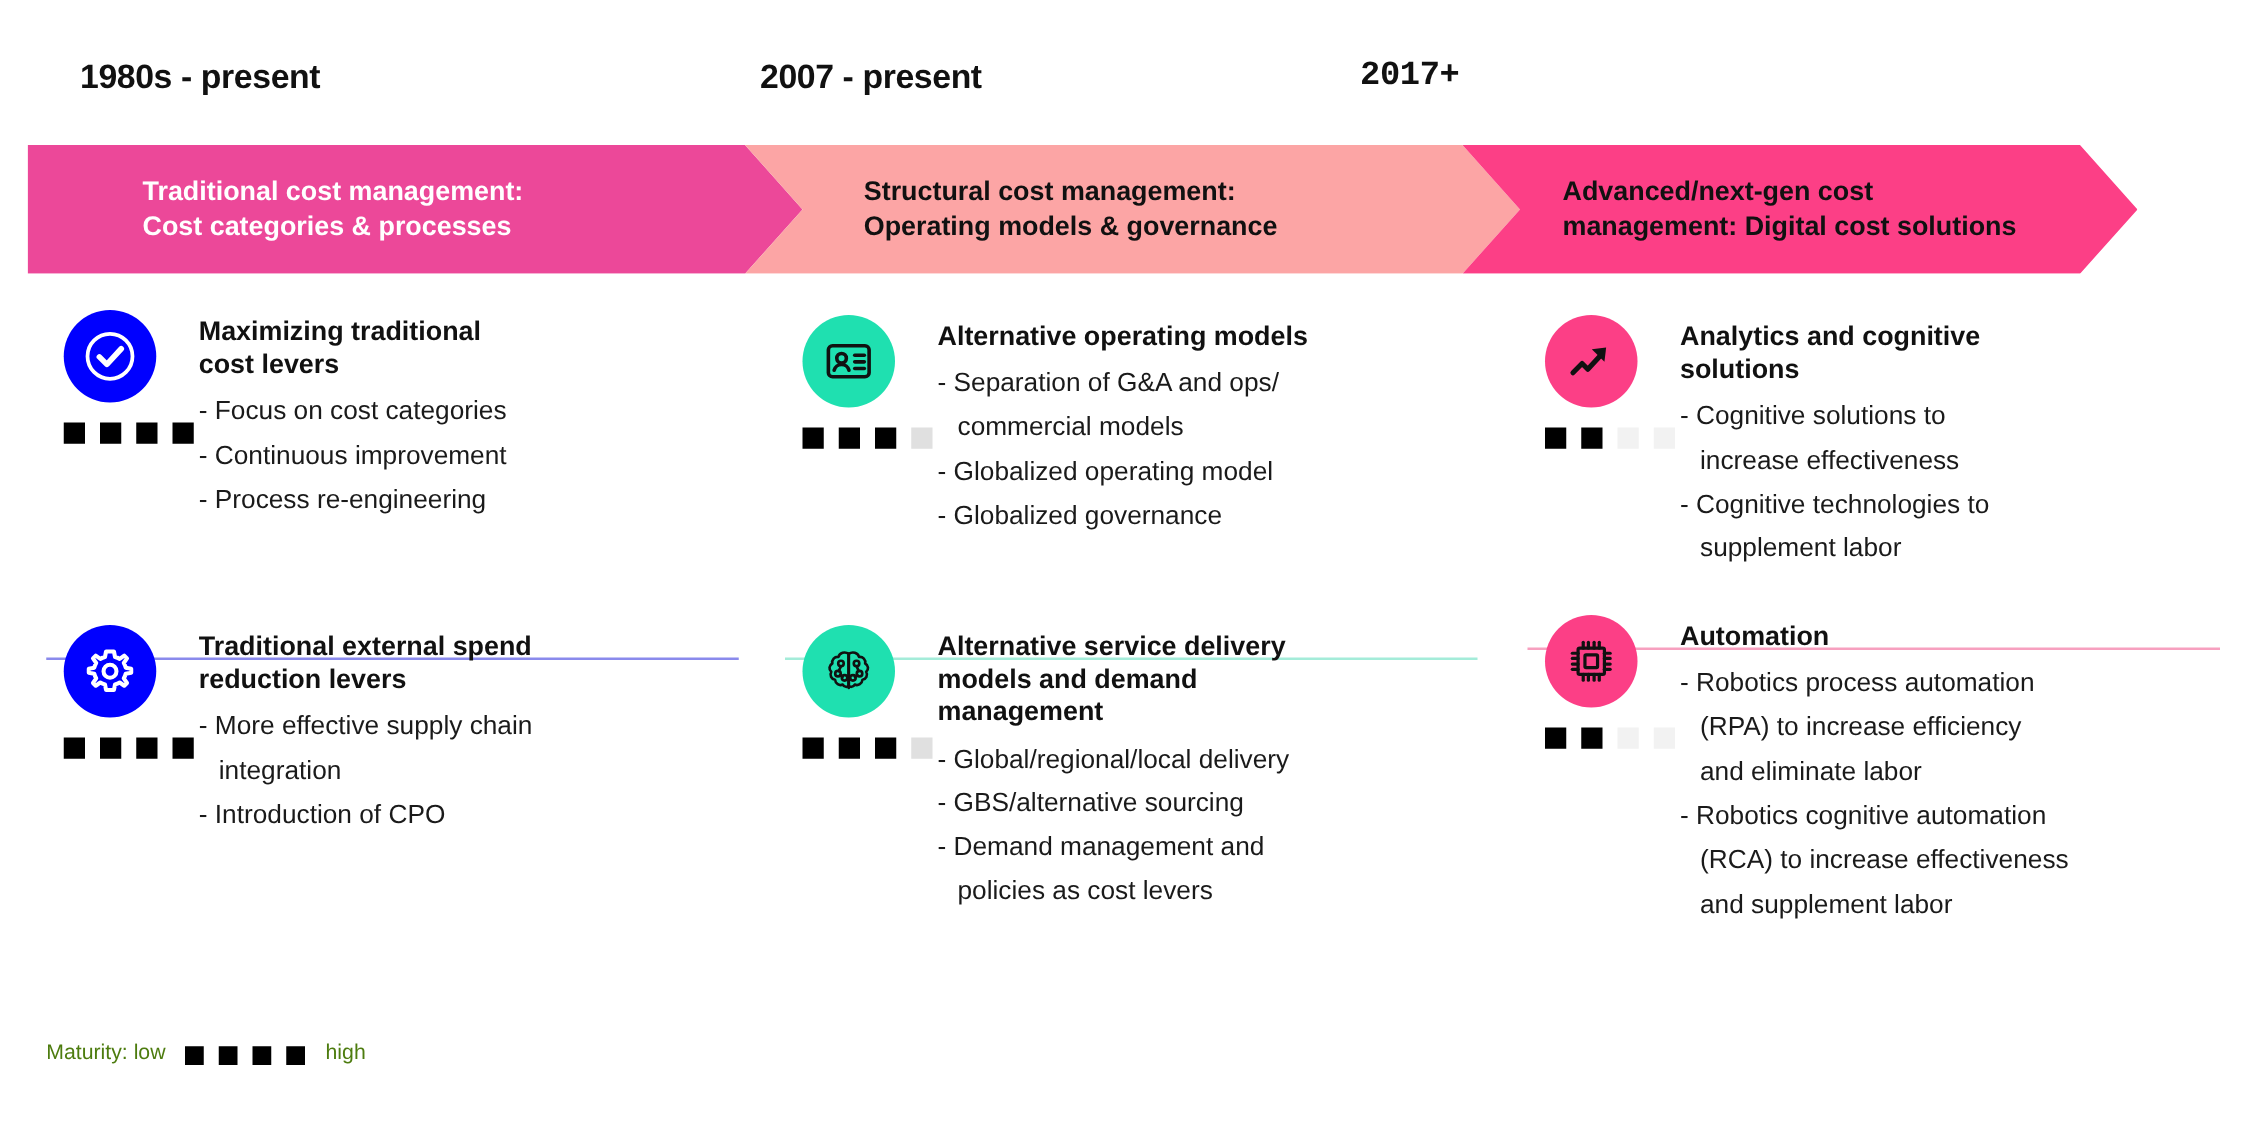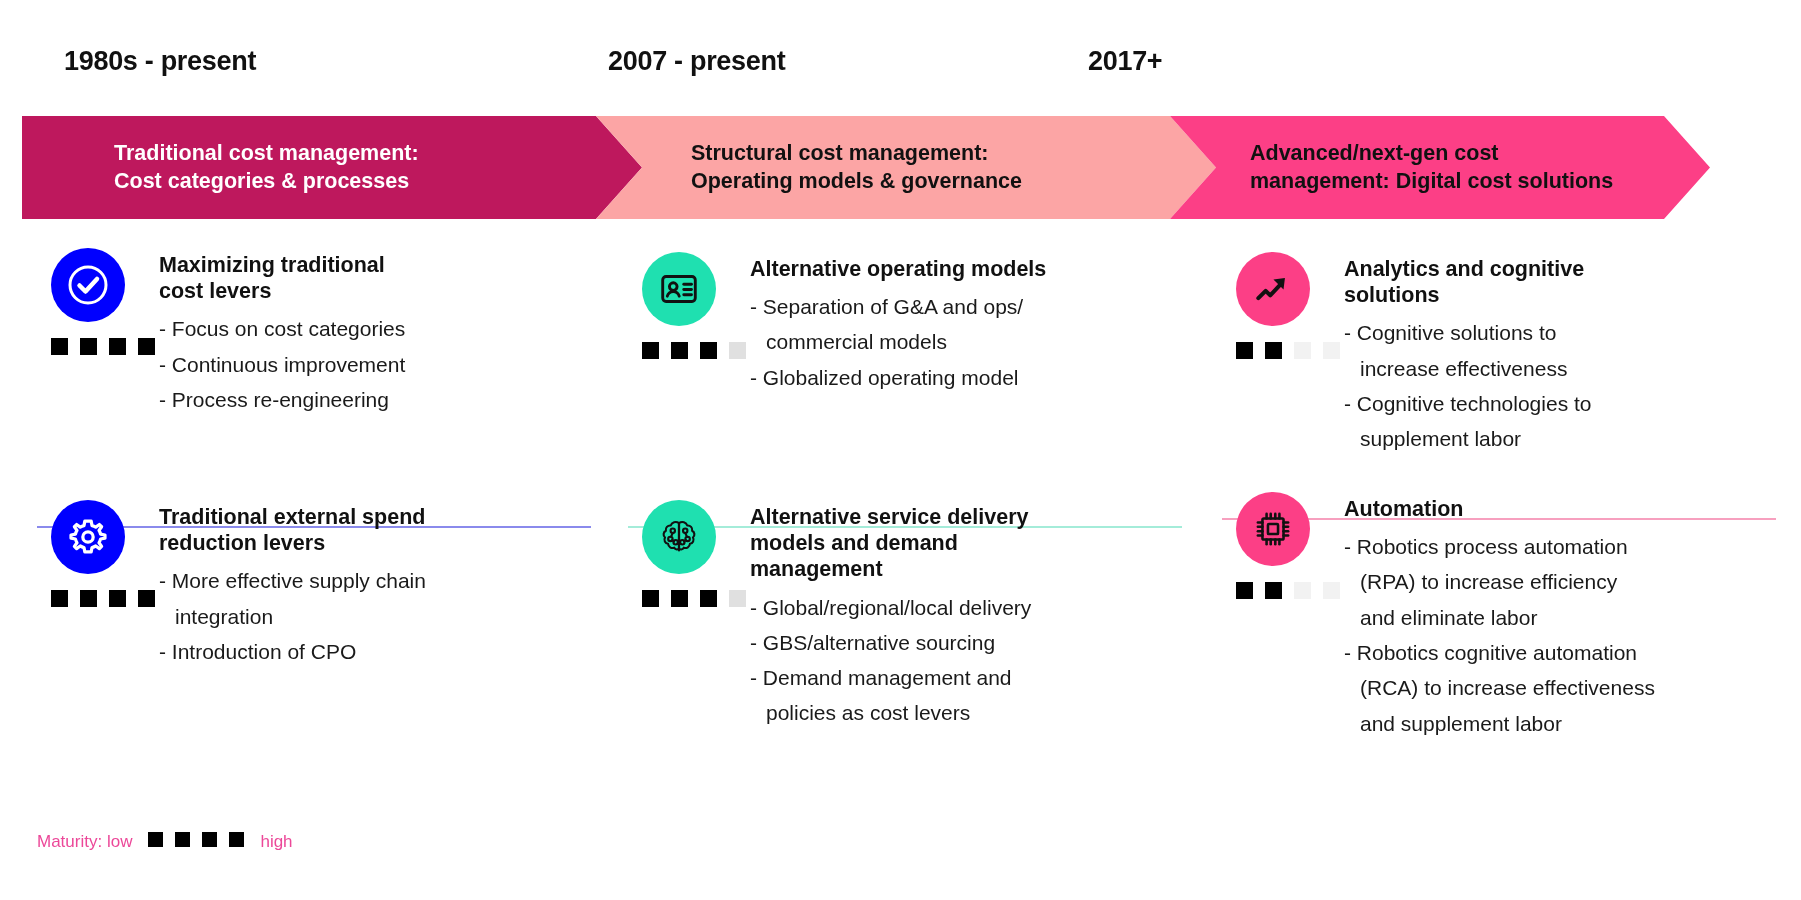--- a/index.html
+++ b/index.html
@@ -25,21 +25,21 @@
   .arrow-band { position: absolute; left: 22px; top: 116px; width: 1688px; height: 103px; }
   .arrow {
     position: absolute; top: 0; height: 103px;
     display: flex; align-items: center;
   }
   .arrow-text {
     font-size: 21.5px; font-weight: bold; line-height: 1.26;
     white-space: pre-line;
   }
   .arrow-1 {
-    left: 0; width: 620px; background: #be185d;
+    left: 0; width: 620px; background: #ec4899;
     clip-path: polygon(0 0, 574px 0, 620px 51.5px, 574px 103px, 0 103px);
   }
   .arrow-1 .arrow-text { color: #ffffff; padding-left: 92px; }
   .arrow-2 {
     left: 574px; width: 620px; background: #fca5a5;
     clip-path: polygon(0 0, 574px 0, 620px 51.5px, 574px 103px, 0 103px, 46px 51.5px);
   }
   .arrow-2 .arrow-text { color: #111111; padding-left: 95px; }
   .arrow-3 {
     left: 1148px; width: 540px; background: #fc3f86;
@@ -68,34 +68,34 @@
   }
   .bullets { list-style: none; }
   .bullets li {
     font-size: 21px; color: #1a1a1a; line-height: 1.68;
     white-space: pre-line; padding-left: 16px; text-indent: -16px;
   }
 
   
   .legend {
     position: absolute; left: 37px; top: 832px;
-    display: flex; align-items: flex-start; gap: 10px;
-    font-size: 17px; color: #ec4899;
+    display: flex; align-items: flex-end; gap: 10px;
+    font-size: 17px; color: #4d7c0f;
   }
   .legend-squares { display: flex; gap: 12px; margin: 0 6px; }
   .legend-squares .mat-sq { width: 15px; height: 15px; }
 </style>
 </head>
 <body>
 
 <div class="canvas">
 
   <div class="era-label" style="left:64px; top:46px;">1980s - present</div>
   <div class="era-label" style="left:608px; top:46px;">2007 - present</div>
-  <div class="era-label" style="left:1088px; top:46px;">2017+</div>
+  <div class="era-label" style="left:1088px; top:46px;font-family:Liberation Mono, monospace;">2017+</div>
 
   <div class="arrow-band">
     <div class="arrow arrow-1">
       <div class="arrow-text">Traditional cost management:
 Cost categories &amp; processes</div>
     </div>
     <div class="arrow arrow-2">
       <div class="arrow-text">Structural cost management:
 Operating models &amp; governance</div>
     </div>
@@ -188,20 +188,21 @@
         <div class="mat-sq" style="background:#000"></div>
         <div class="mat-sq" style="background:#e0e0e0"></div>
       </div>
     </div>
     <div class="block-body">
       <div class="block-title">Alternative operating models</div>
       <ul class="bullets">
         <li>- Separation of G&amp;A and ops/
   commercial models</li>
         <li>- Globalized operating model</li>
+        <li>- Globalized governance</li>
       </ul>
     </div>
   </div>
 
   <div class="block" style="left:628px; top:500px; width:570px;">
     <div class="block-icon-col">
       <div class="icon-circle" style="background:#1fe0b0;">
         <svg width="46" height="46" viewBox="0 0 48 48" aria-hidden="true">
           <g fill="none" stroke="#111" stroke-width="2.2" stroke-linejoin="round" stroke-linecap="round">
             <path d="M24 9.5 c-3.2-2.3-7.6-1-8.6 2.5 -3.2-.4-5.8 2.4-5.1 5.5

